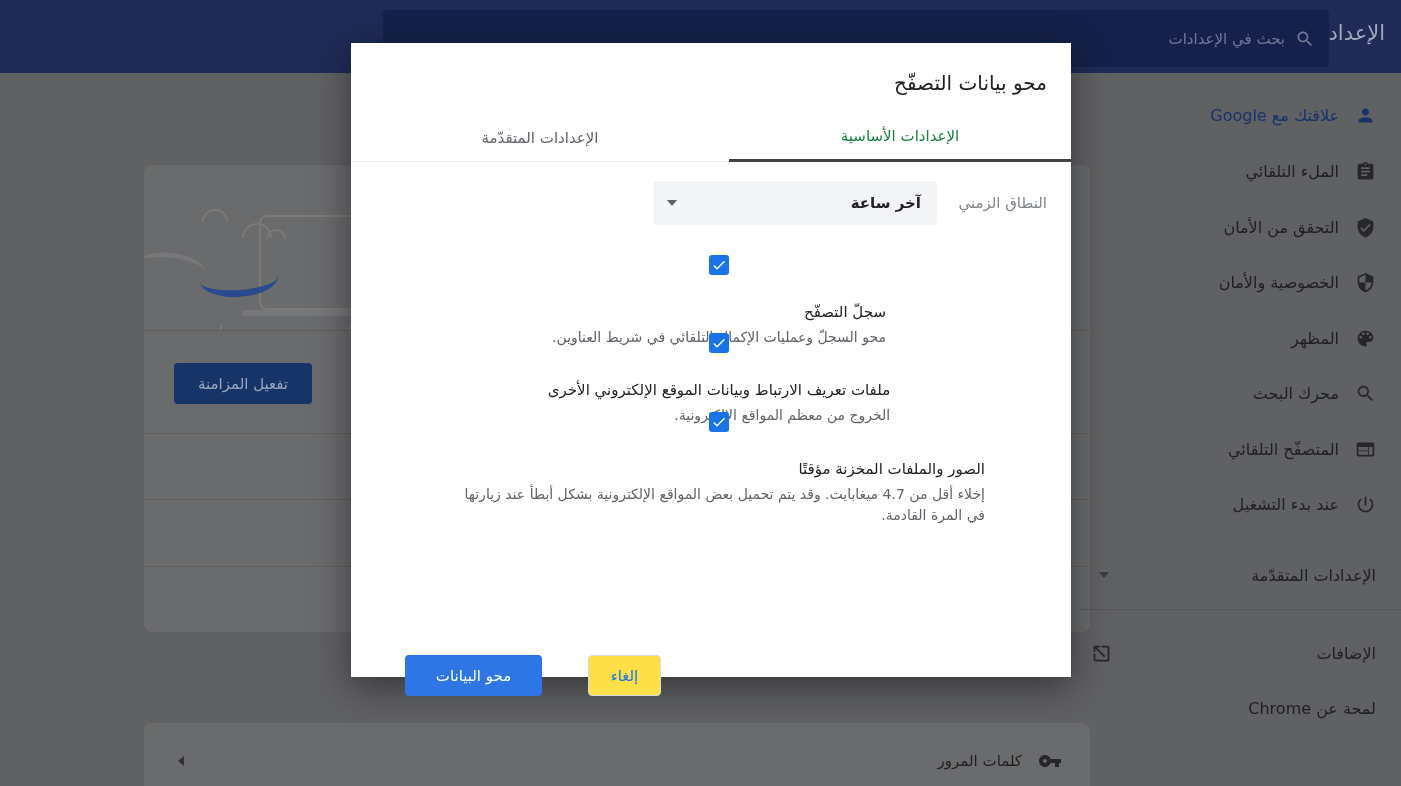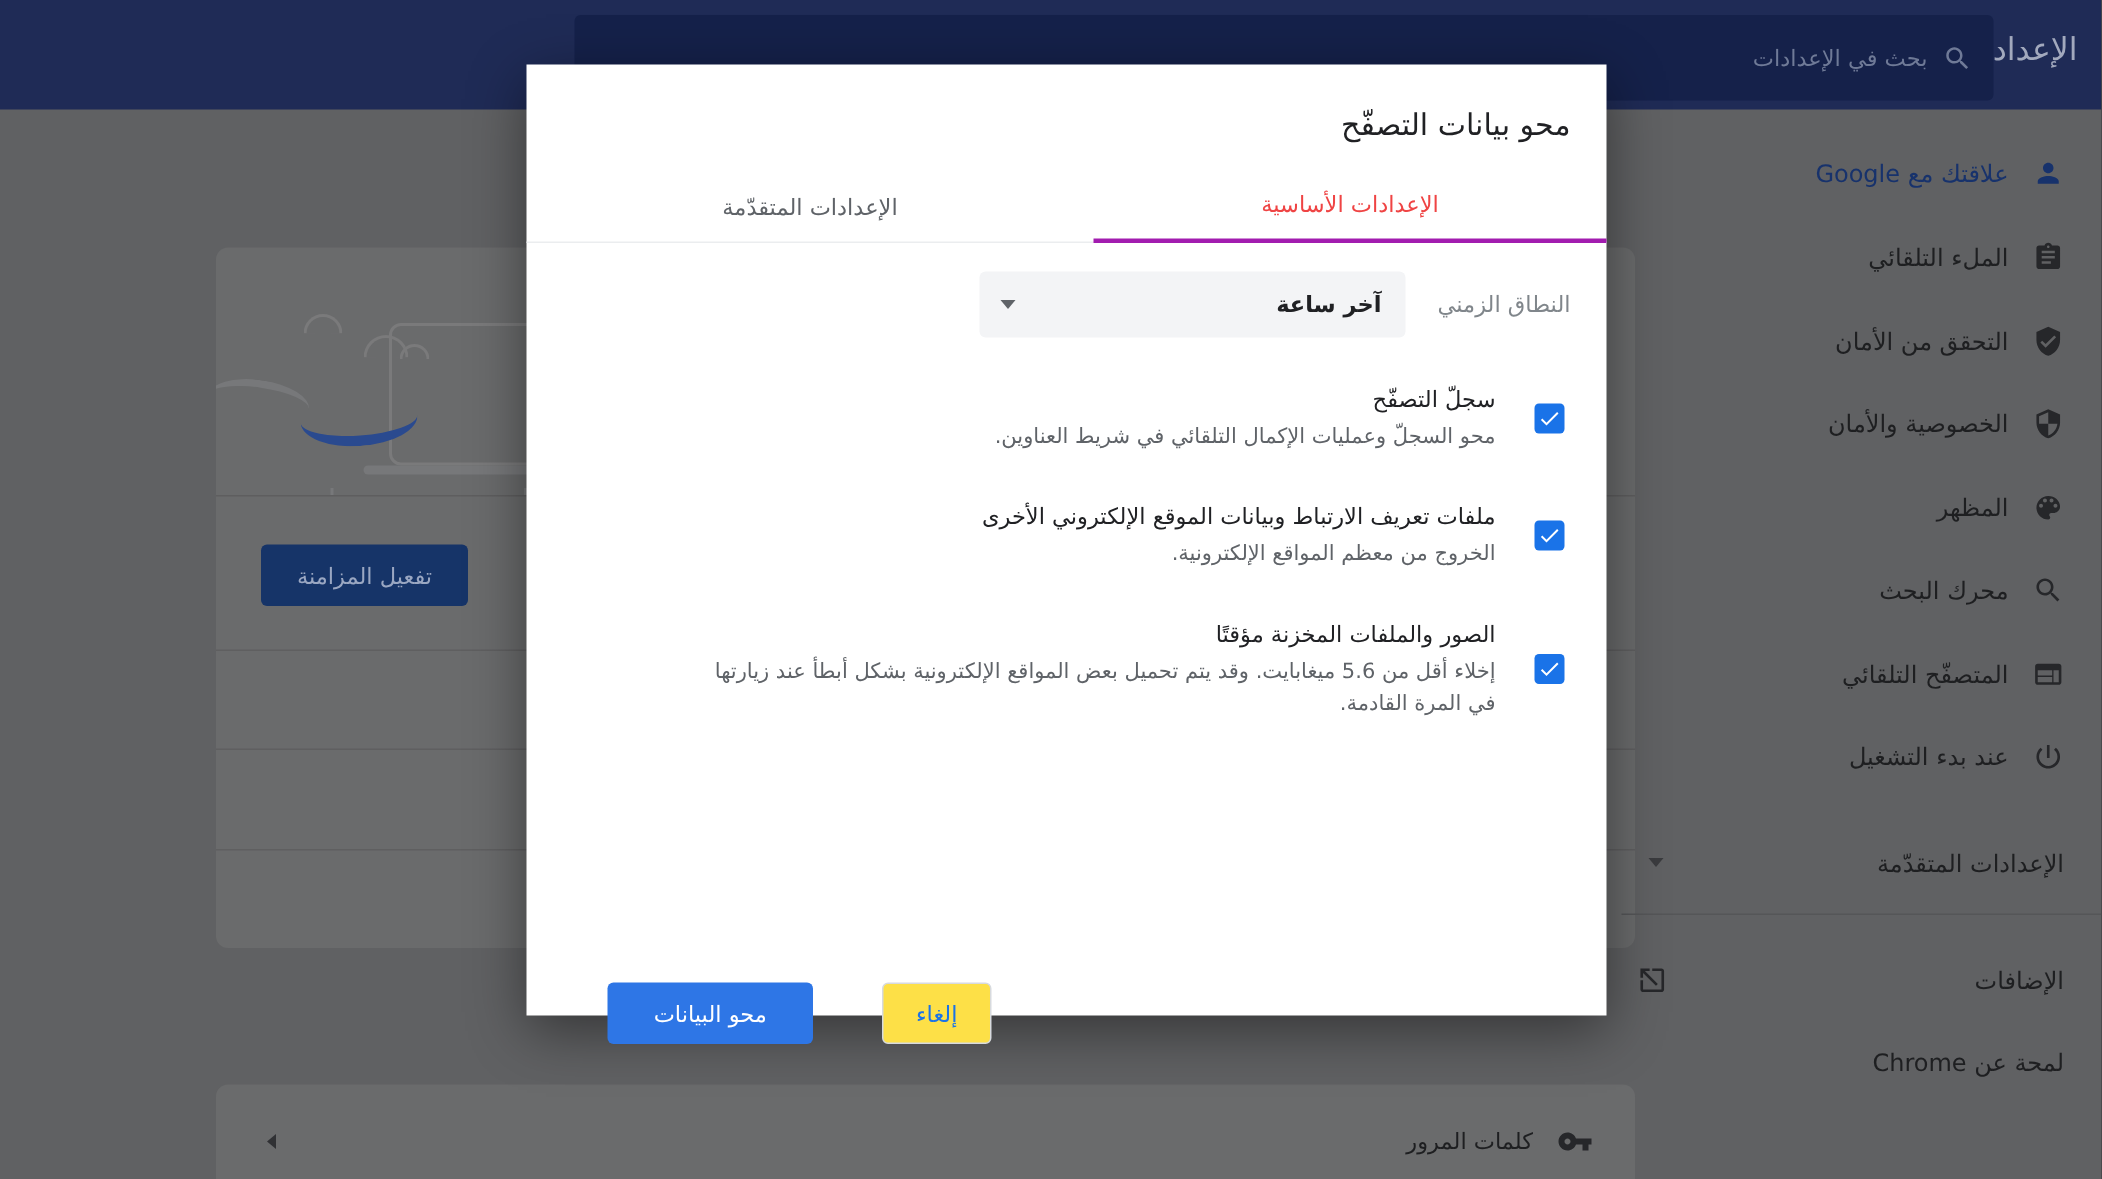--- a/index.html
+++ b/index.html
@@ -88,37 +88,37 @@
     position:absolute; left:351px; top:43px; width:720px; height:634px;
     background:#ffffff; border-radius:0; z-index:10;
     box-shadow:0 10px 36px rgba(0,0,0,0.45);
   }
   .dlg-title { position:absolute; top:28px; right:24px; left:24px; font-size:20px; color:#202124; }
   .tabstrip { position:absolute; top:70px; right:0; left:0; height:49px; border-bottom:1px solid #ebedef; }
   .tab {
     position:absolute; top:0; height:49px; display:flex; align-items:center; justify-content:center;
     font-size:15px; font-weight:500; cursor:pointer;
   }
-  .tab.active { right:0; width:342px; color:#ef4444; border-bottom:3px solid #a21caf; }
+  .tab.active { right:0; width:342px; color:#15803d; border-bottom:3px solid #404040; }
   .tab.inactive { left:0; width:378px; color:#5f6368; }
 
   .tr-label { position:absolute; top:138px; right:24px; height:44px; line-height:44px; font-size:15px; color:#80868b; }
   .tr-select {
     position:absolute; top:138px; left:302px; width:284px; height:44px;
     background:#f3f4f6; border-radius:4px; cursor:pointer;
     display:flex; align-items:center; padding:0 16px 0 14px;
     font-size:15px; font-weight:600; color:#202124;
   }
   .tr-select .sel-caret {
     margin-right:auto;
     width:0; height:0; border-left:5px solid transparent; border-right:5px solid transparent;
     border-top:6px solid #5f6368;
   }
 
-  .cb-row { position:absolute; right:28px; width:648px; display:flex; align-items:center; gap:26px; }
+  .cb-row { position:absolute; right:28px; width:648px; display:flex; align-items:center; gap:26px;flex-direction:column; }
   .cb-row.r1 { top:212px; }
   .cb-row.r2 { top:290px; }
   .cb-row.r3 { top:369px; }
   .checkbox {
     flex:0 0 auto; width:20px; height:20px; background:#1a73e8; border-radius:3px;
     display:flex; align-items:center; justify-content:center; cursor:pointer;
   }
   .checkbox svg { width:16px; height:16px; fill:#ffffff; }
   .cb-text { flex:1; }
   .cb-title { font-size:15px; color:#202124; line-height:22px; margin-bottom:4px; }
@@ -293,21 +293,21 @@
     </div>
 
     <div class="cb-row r3">
       <span class="checkbox">
         <svg viewBox="0 0 24 24">
             <path d="M9 16.2L4.8 12l-1.4 1.4L9 19 21 7l-1.4-1.4z"></path>
           </svg>
       </span>
       <span class="cb-text">
         <div class="cb-title">الصور والملفات المخزنة مؤقتًا</div>
-        <div class="cb-desc">إخلاء أقل من 5.6 ميغابايت. وقد يتم تحميل بعض المواقع الإلكترونية بشكل أبطأ عند زيارتها في المرة القادمة.</div>
+        <div class="cb-desc">إخلاء أقل من 4.7 ميغابايت. وقد يتم تحميل بعض المواقع الإلكترونية بشكل أبطأ عند زيارتها في المرة القادمة.</div>
       </span>
     </div>
 
     <div class="dlg-buttons">
       <button class="btn btn-primary">محو البيانات</button>
       <button class="btn btn-secondary">إلغاء</button>
     </div>
 
   </div>
 </div>

